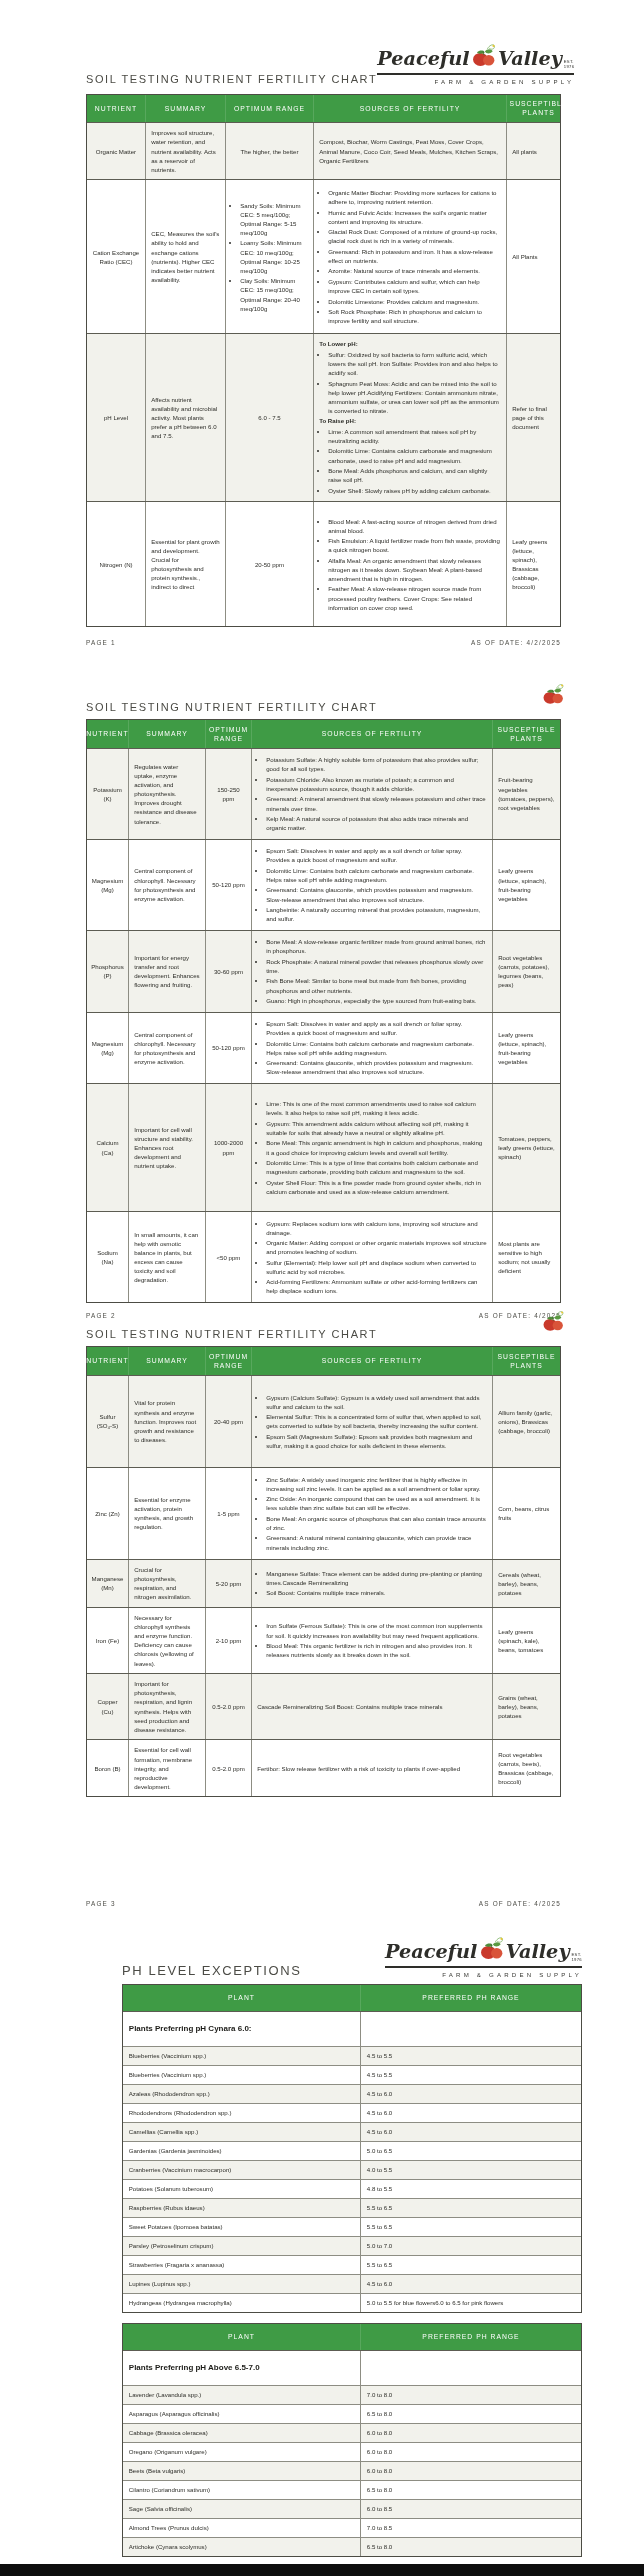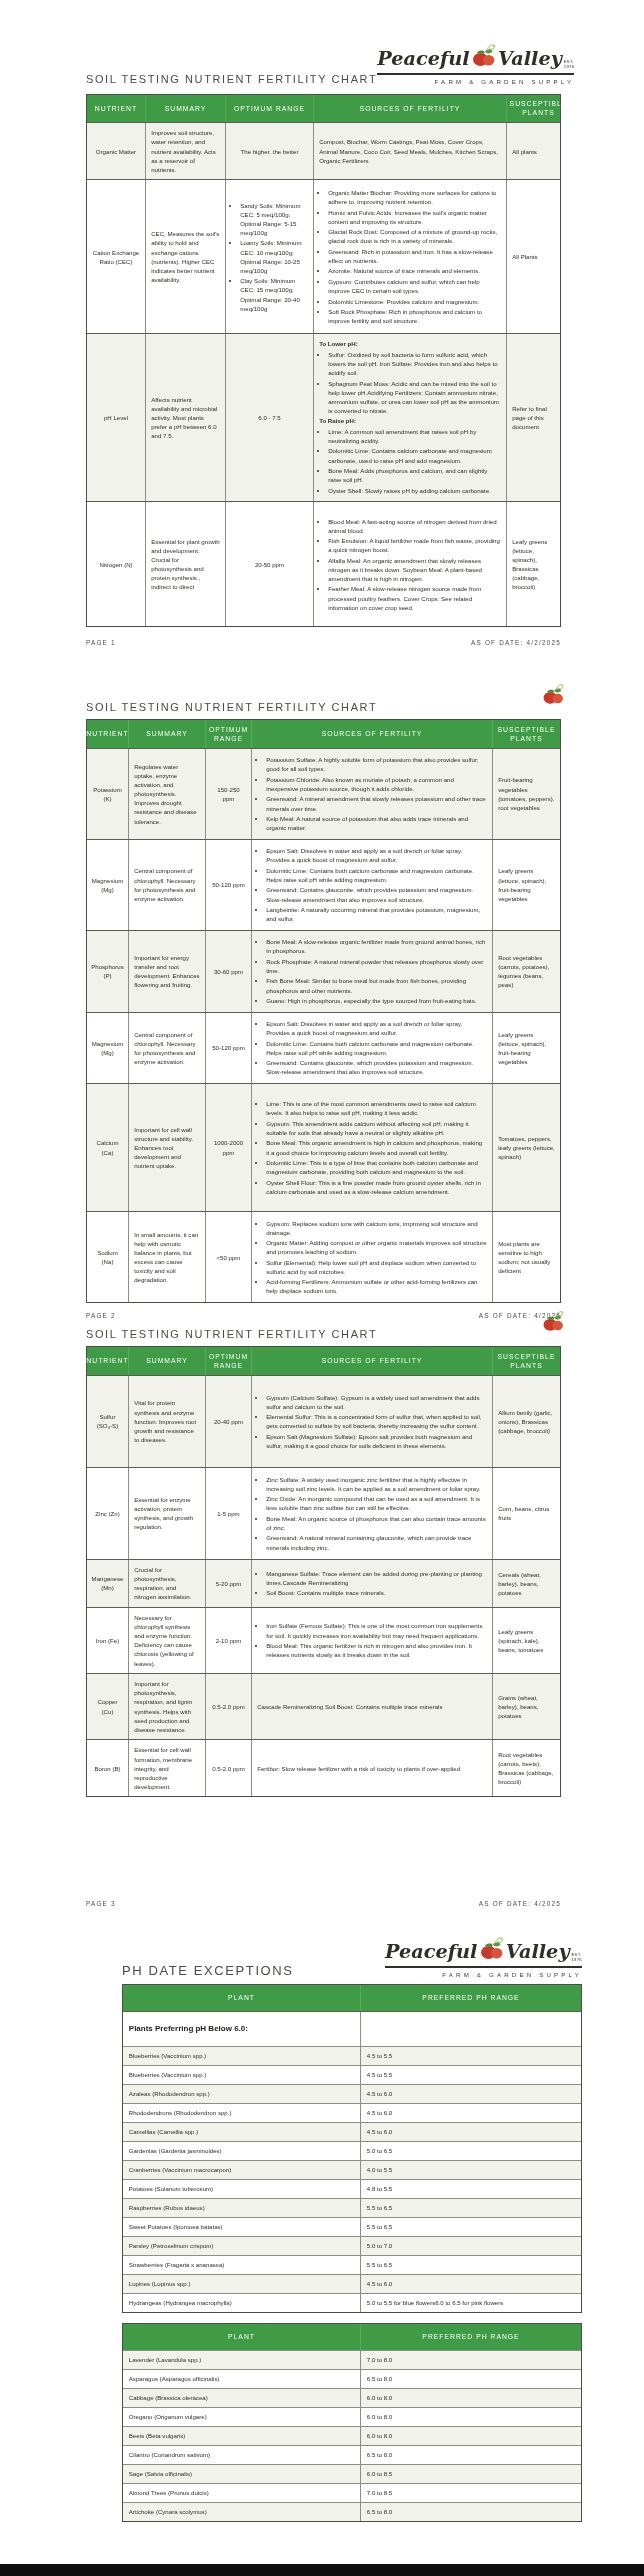--- a/index.html
+++ b/index.html
@@ -530,21 +530,21 @@
     <div class="pfoot" style="margin-top:103px">
       <span>PAGE 3</span>
       <span>AS OF DATE: 4/2025</span>
     </div>
   </div>
 </div>
 
 <div class="page" style="top:1938px">
   <div class="content-ph">
     <div class="masthead" style="margin-bottom:6.4px">
-      <div class="doc-title" style="font-size:13px">PH DATE EXCEPTIONS</div>
+      <div class="doc-title" style="font-size:13px">PH LEVEL EXCEPTIONS</div>
       <div class="logo">
         <div class="logo-row">
           <span class="script">Peaceful</span>
           <svg class="tomato" viewBox="0 0 70 62">
             <path d="M44 16 C50 4 62 4 60 12 C59 17 52 18 48 14" fill="none" stroke="#6aa84f" stroke-width="1.6"></path>
             <circle cx="58" cy="9" r="2.5" fill="#e8c832"></circle>
             <ellipse cx="28" cy="40" rx="17" ry="15" fill="#c9392b"></ellipse>
             <ellipse cx="47" cy="42" rx="13" ry="12" fill="#d9543a"></ellipse>
             <path d="M20 24 C26 18 34 18 38 24 C32 28 24 28 20 24" fill="#4e8c3a"></path>
             <path d="M38 22 C44 14 54 16 56 22 C50 28 42 28 38 22" fill="#5a9a42"></path>
@@ -560,21 +560,21 @@
         <div class="logo-tagline">FARM &amp; GARDEN SUPPLY</div>
       </div>
     </div>
 
     <div class="phtable">
       <div class="phhead phcols">
         <div class="hcell">PLANT</div>
         <div class="hcell">PREFERRED PH RANGE</div>
       </div>
       <div class="ph-row section phcols">
-        <div class="phcell">Plants Preferring pH Below 6.0:</div>
+        <div class="phcell">Plants Preferring pH Cynara 6.0:</div>
         <div class="phcell"></div>
       </div>
       <div class="ph-row odd phcols">
           <div class="phcell">Blueberries (Vaccinium spp.)</div>
           <div class="phcell">4.5 to 5.5</div>
         </div>
       <div class="ph-row phcols">
           <div class="phcell">Blueberries (Vaccinium spp.)</div>
           <div class="phcell">4.5 to 5.5</div>
         </div>
@@ -626,20 +626,24 @@
           <div class="phcell">Hydrangeas (Hydrangea macrophylla)</div>
           <div class="phcell">5.0 to 5.5 for blue flowers6.0 to 6.5 for pink flowers</div>
         </div>
     </div>
 
     <div class="phtable" style="margin-top:10.3px">
       <div class="phhead phcols">
         <div class="hcell">PLANT</div>
         <div class="hcell">PREFERRED PH RANGE</div>
       </div>
+      <div class="ph-row section phcols">
+        <div class="phcell">Plants Preferring pH Above 6.5-7.0</div>
+        <div class="phcell"></div>
+      </div>
       <div class="ph-row odd phcols">
           <div class="phcell">Lavender (Lavandula spp.)</div>
           <div class="phcell">7.0 to 8.0</div>
         </div>
       <div class="ph-row phcols">
           <div class="phcell">Asparagus (Asparagus officinalis)</div>
           <div class="phcell">6.5 to 8.0</div>
         </div>
       <div class="ph-row odd phcols">
           <div class="phcell">Cabbage (Brassica oleracea)</div>

